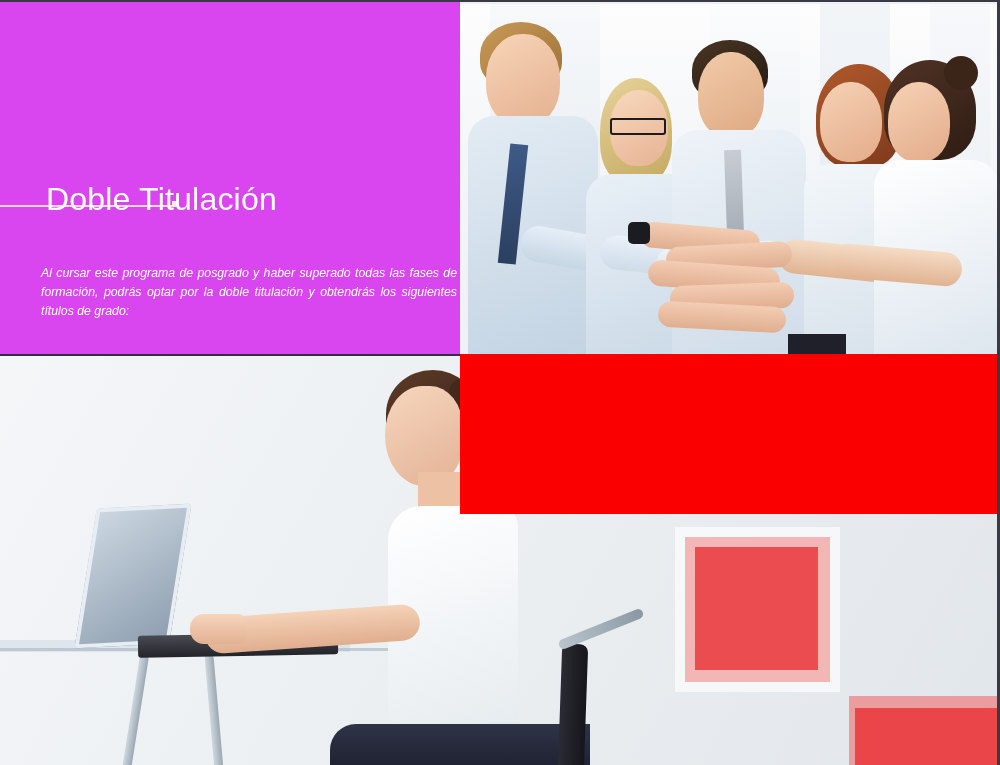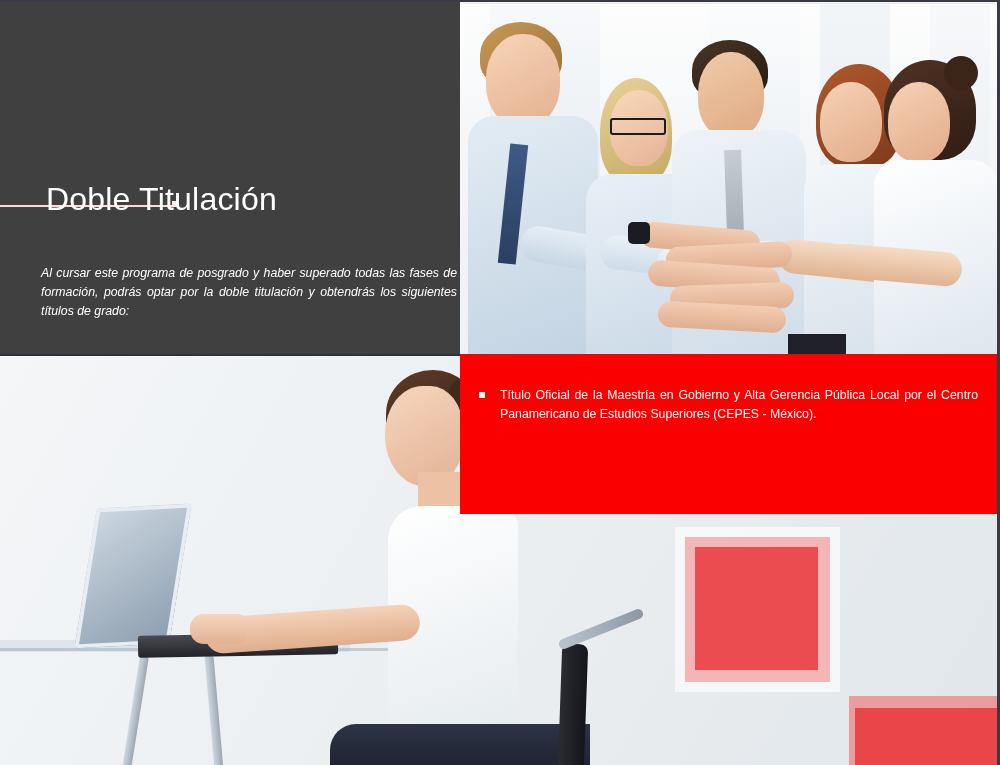--- a/index.html
+++ b/index.html
@@ -233,21 +233,21 @@
   }
   .bullet-item:last-child { margin-bottom: 0; }
   .bullet-marker {
     position: absolute;
     left: 1px; top: 6px;
     width: 6px; height: 6px;
     background: #ffffff;
   }
 
   
-  .redfill { background: #404040; }
+  .redfill { background: #d946ef; }
 
   
   .deco-square-big {
     position: absolute;
     left: 675px; top: 525px;
     width: 165px; height: 165px;
     background: rgba(255,255,255,0.62);
   }
   .deco-square-big .inner-ring {
     position: absolute;
@@ -354,24 +354,20 @@
 
   <div class="panel-red-title redfill">
     <div class="title-rule"></div>
     <div class="title-rule-dot"></div>
     <h1 class="slide-title">Doble Titulación</h1>
     <p class="intro-text">Al cursar este programa de posgrado y haber superado todas las fases de formación, podrás optar por la doble titulación y obtendrás los siguientes títulos de grado:</p>
   </div>
 
   <div class="panel-red-bullets">
     <ul class="bullet-list">
-      <li class="bullet-item">
-        <span class="bullet-marker"></span>
-        <span>Título Oficial de la Maestría en Gobierno y Alta Gerencia Pública Local por el Centro Panamericano de Estudios Superiores (CEPES - México).</span>
-      </li>
     </ul>
   </div>
 
   <div class="deco-square-big">
     <div class="inner-ring"></div>
     <div class="inner-core"></div>
   </div>
   <div class="deco-square-small">
     <div class="inner-core"></div>
   </div>

